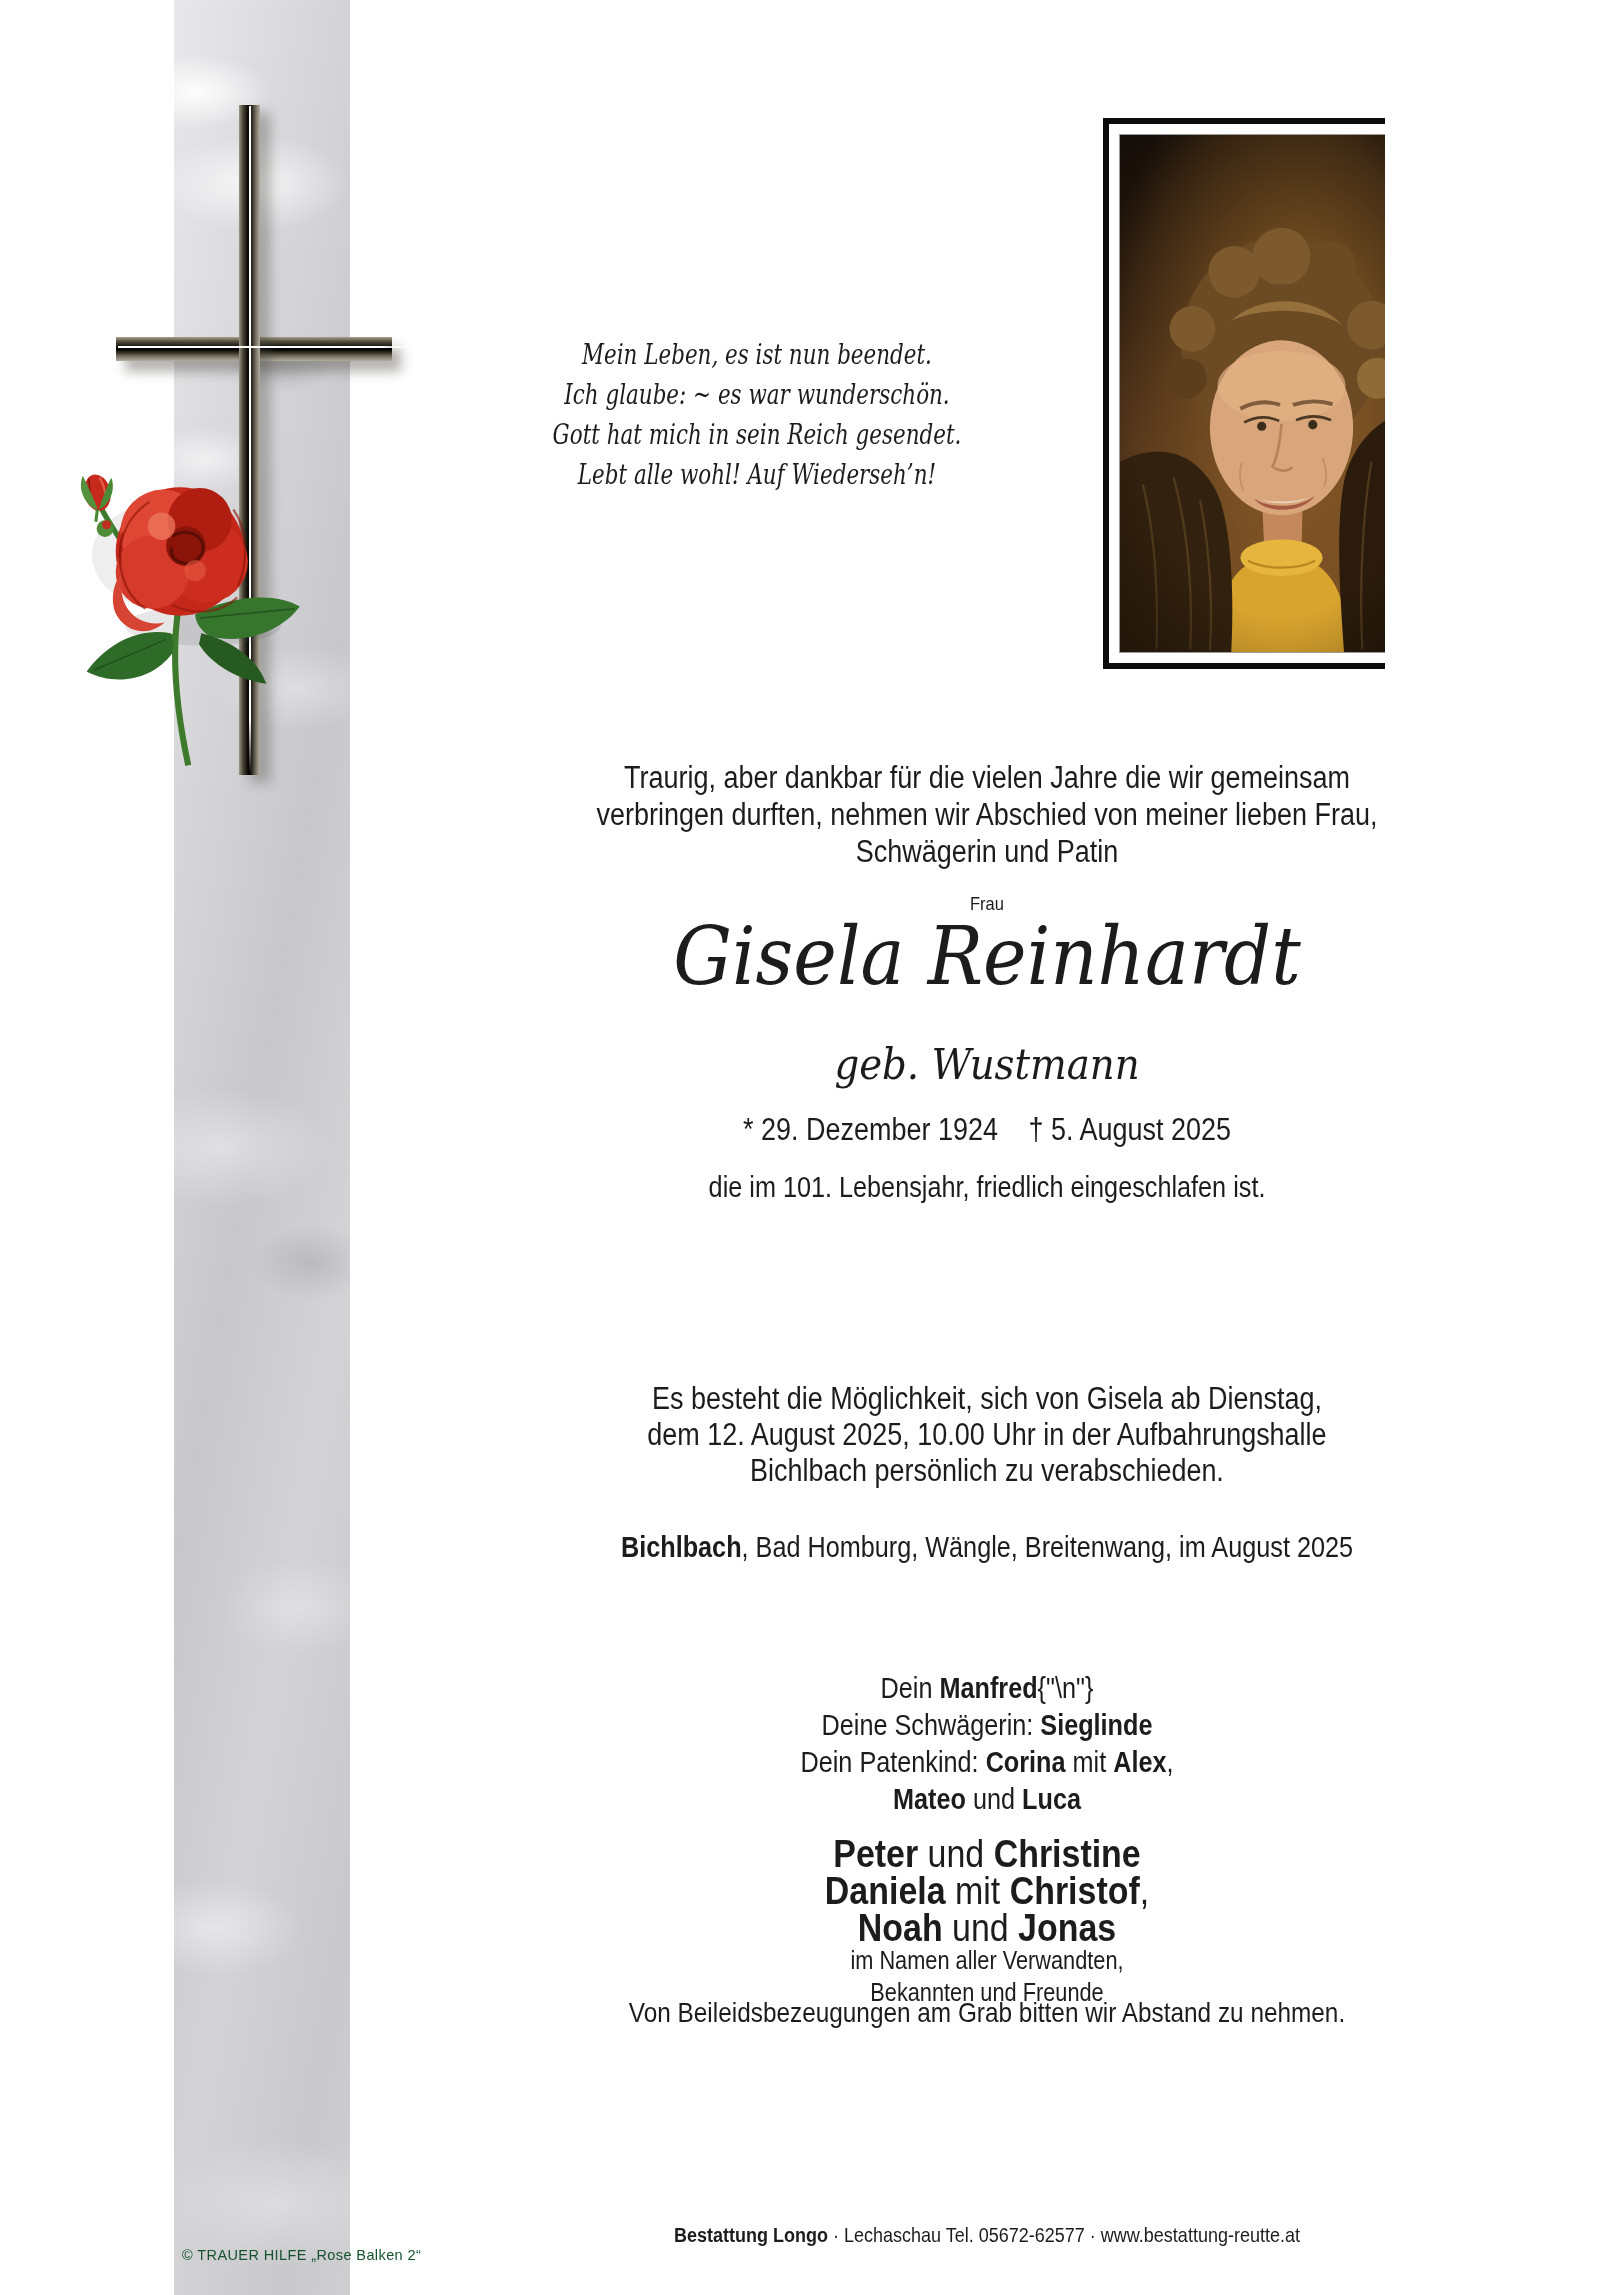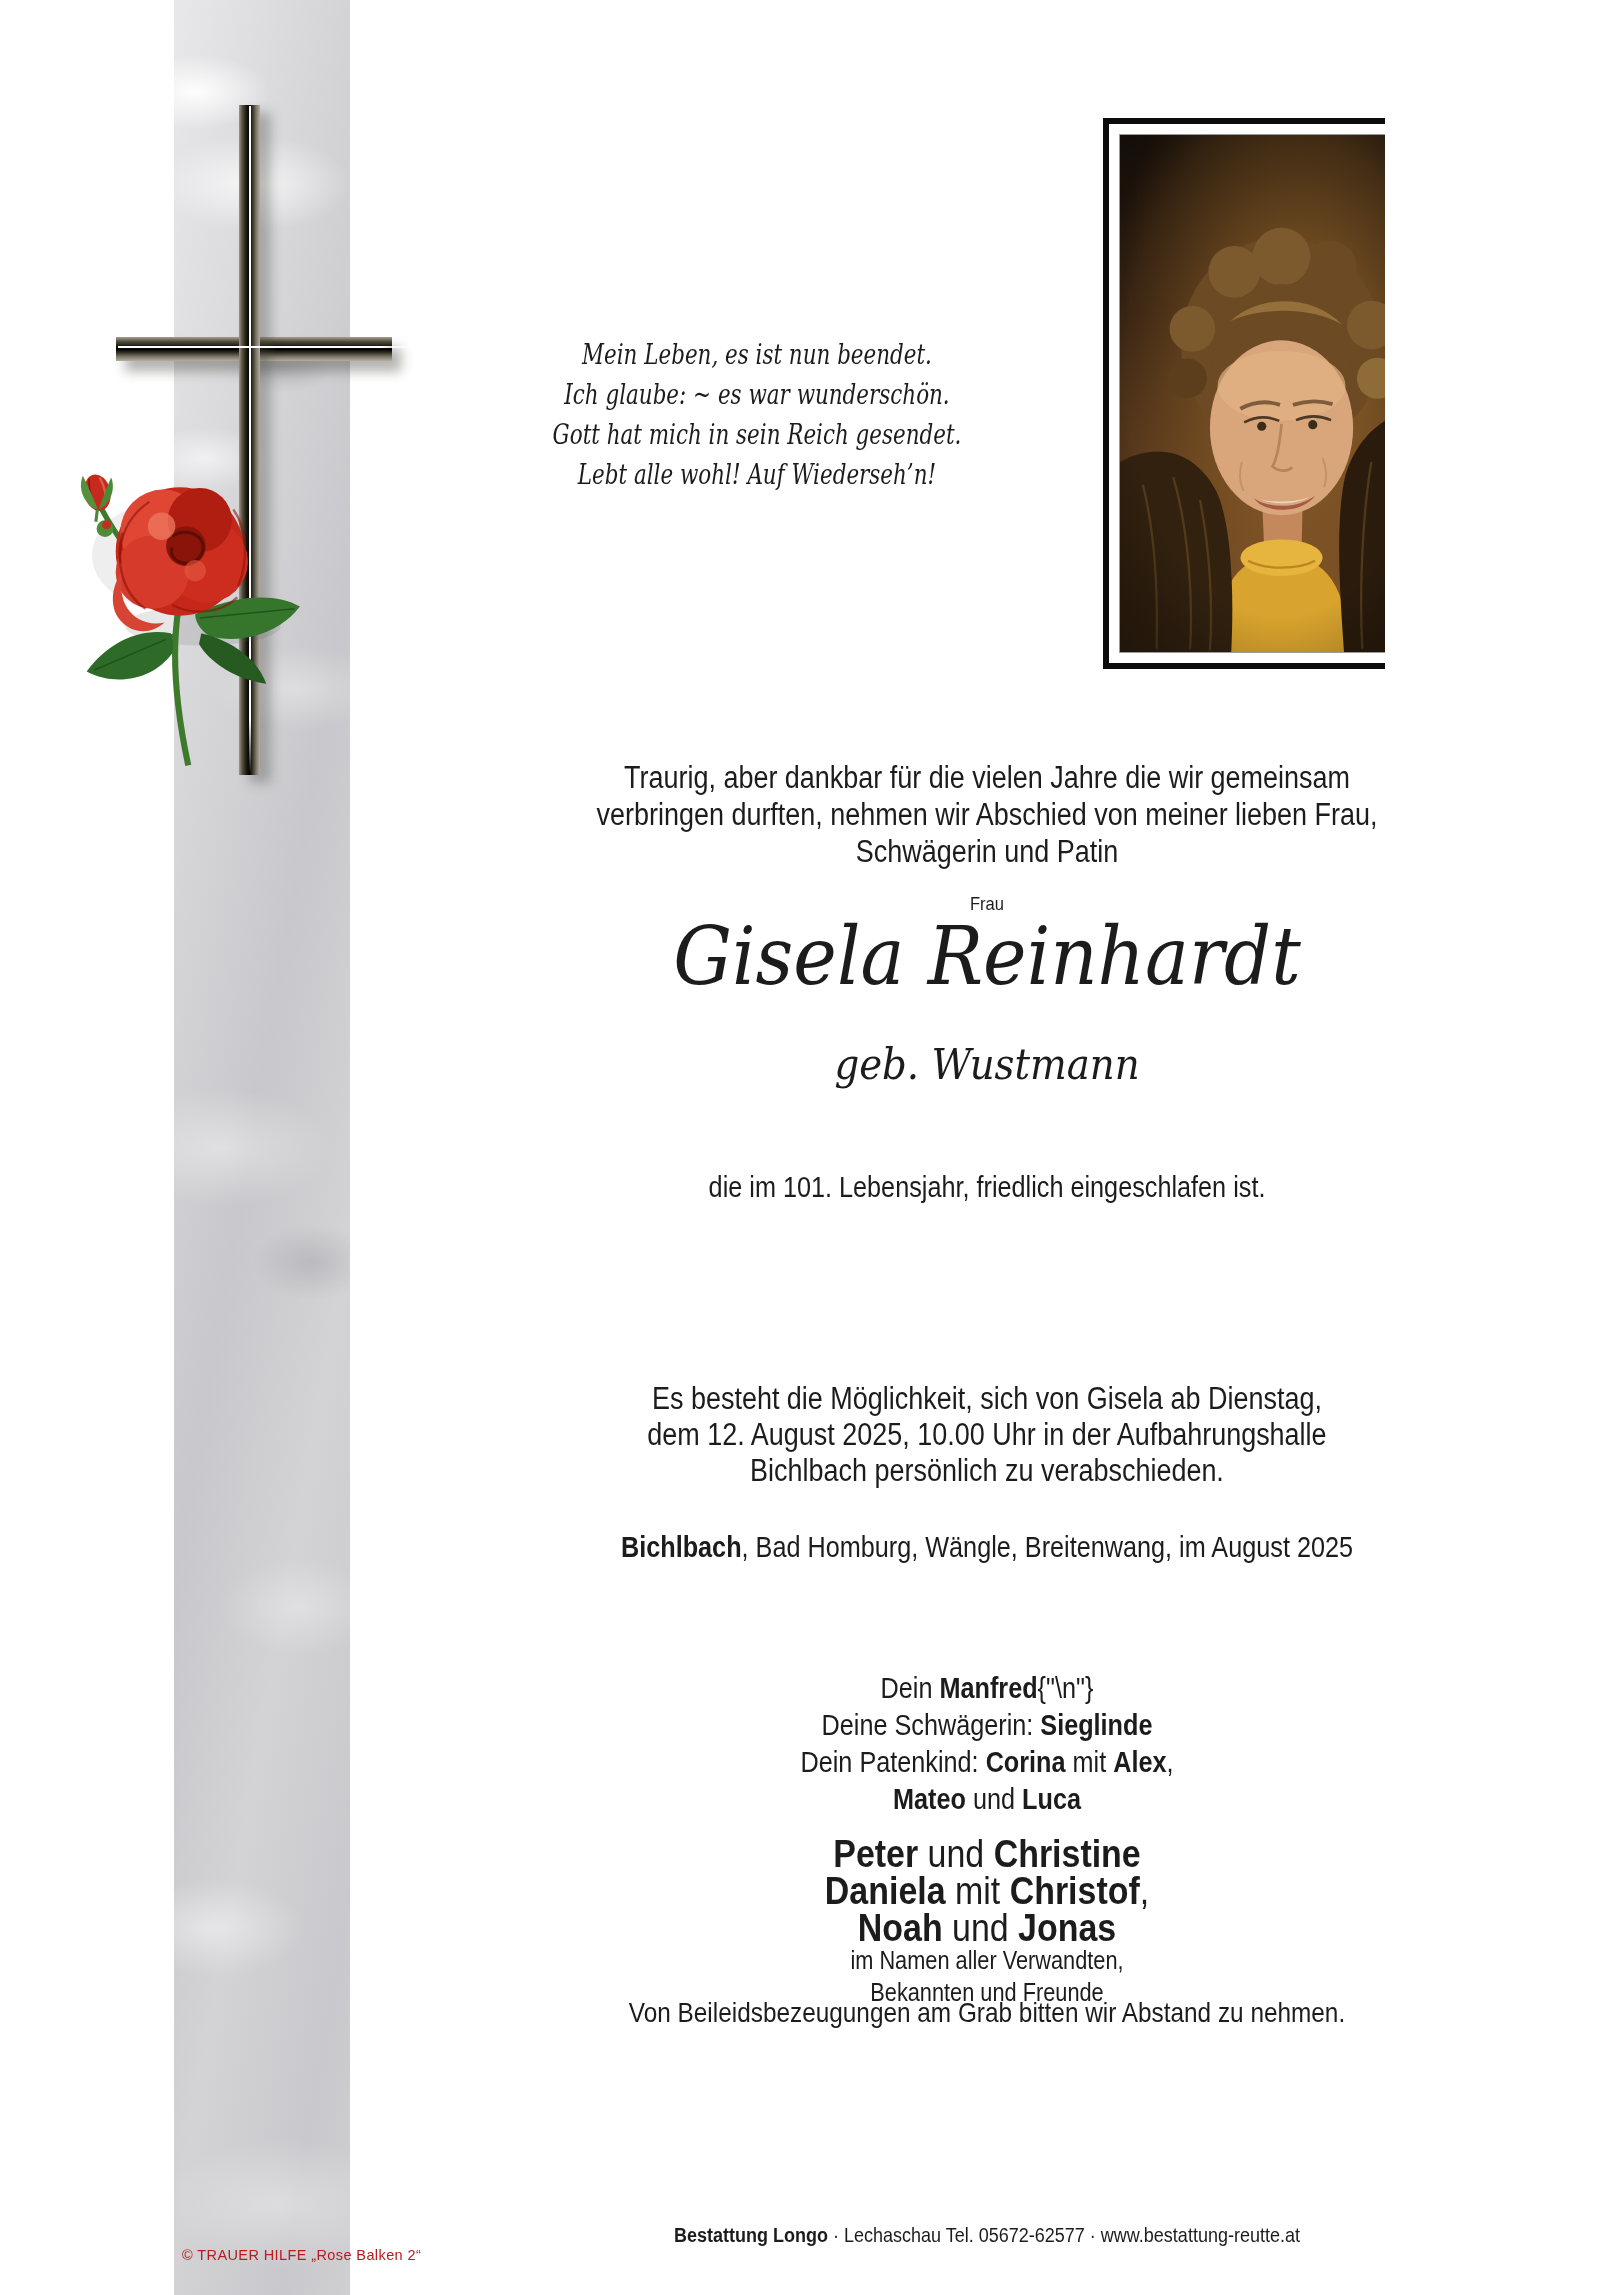--- a/index.html
+++ b/index.html
@@ -65,21 +65,21 @@
   .places{top:1530px;font-size:29px;line-height:35px;}
   .thanks{top:1578px;font-size:44px;line-height:66px;}
   .thanks .cx{transform:scaleX(.82);}
   .m1{top:1670px;font-size:29px;line-height:37px;}
   .m2{top:1835px;font-size:39px;line-height:37px;}
   .closing{top:1944px;font-size:25px;line-height:32px;}
   .condolence{top:1996px;font-size:28px;line-height:34px;}
   .donation{top:2106px;font-size:27px;line-height:30px;}
   .footer{top:2222px;font-size:20.7px;line-height:25px;}
   .copyright{position:absolute;left:182px;top:2247px;width:306px;z-index:4;
-    font-size:14.5px;color:#b91c1c;text-align:left;letter-spacing:0.4px;}
+    font-size:14.5px;color:#14532d;text-align:left;letter-spacing:0.4px;}
 </style>
 </head>
 <body>
 
 <div id="page">
 
   <div class="band"></div>
   <div class="cross-h"></div>
   <div class="cross-v"></div>
   <div class="gleam-h"></div>
@@ -202,20 +202,23 @@
   </div>
 
   <div class="tb name script">
     <span class="cx">Gisela Reinhardt</span>
   </div>
 
   <div class="tb geb script">
     <span class="cx">geb. Wustmann</span>
   </div>
 
+  <div class="tb dates">
+    <span class="cx"><span>* 29. Dezember 1924</span><span class="death">† 5. August 2025</span></span>
+  </div>
 
   <div class="tb age">
     <span class="cx">die im 101. Lebensjahr, friedlich eingeschlafen ist.</span>
   </div>
 
 
   <div class="tb farewell">
     <span class="cx pre">Es besteht die Möglichkeit, sich von Gisela ab Dienstag,
 dem 12. August 2025, 10.00 Uhr in der Aufbahrungshalle
 Bichlbach persönlich zu verabschieden.</span>

